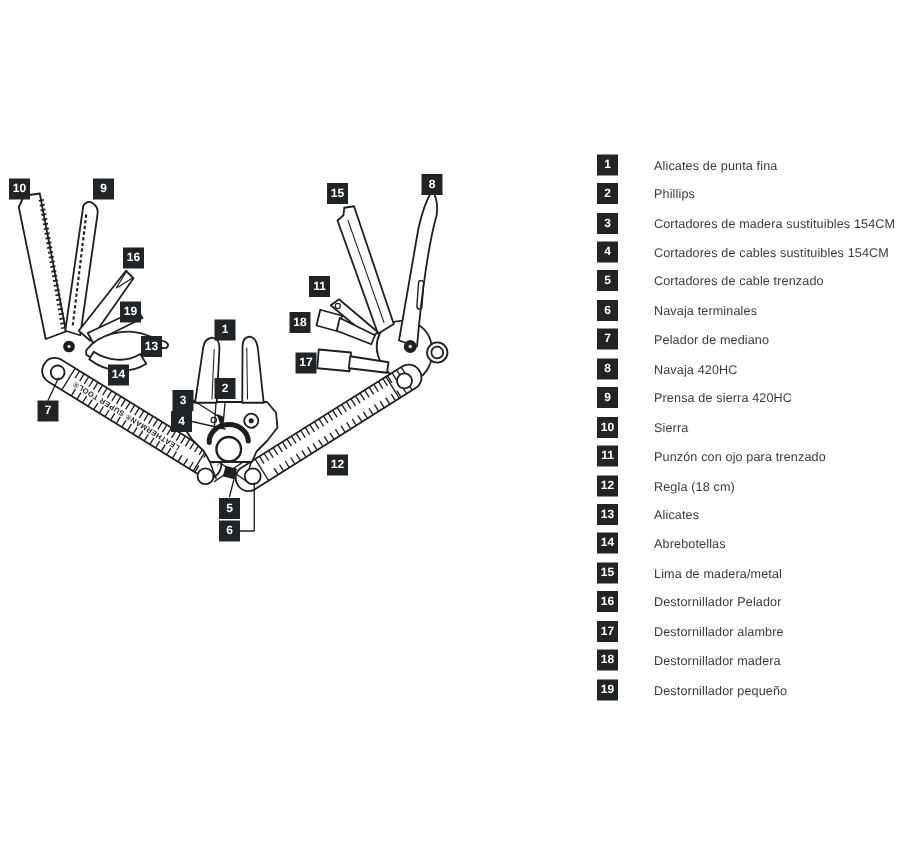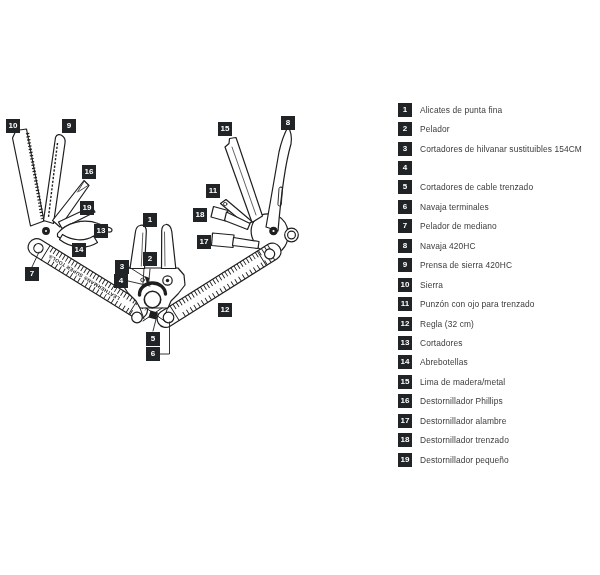--- a/index.html
+++ b/index.html
@@ -22,21 +22,21 @@
   .lrow{
     display:flex;align-items:center;height:19.45px;
   }
   .lbadge{
     background:#212427;color:#fff;
     font:bold 8px/14px "Liberation Sans",sans-serif;
     min-width:14px;height:14px;text-align:center;
     padding:0 2px;box-sizing:border-box;flex:0 0 auto;
   }
   .ltext{
-    margin-left:8px;font-size:8.4px;color:#3b3b3b;letter-spacing:.1px;
+    margin-left:24px;font-size:8.4px;color:#3b3b3b;letter-spacing:.1px;
     white-space:nowrap;
   }
 </style>
 </head>
 <body>
 
 <div class="stage">
 
   <svg width="600" height="575" viewBox="0 0 600 575" fill="none" stroke="#1f1f1f" stroke-width="1.2" stroke-linejoin="round" stroke-linecap="round">
 
@@ -159,28 +159,29 @@
   <div class="dbadge" style="left:193px;top:208px">18</div>
   <div class="dbadge" style="left:80px;top:201px">19</div>
 
   <div class="legend">
     <div class="lrow">
         <span class="lbadge">1</span>
         <span class="ltext">Alicates de punta fina</span>
       </div>
     <div class="lrow">
         <span class="lbadge">2</span>
-        <span class="ltext">Pelador</span>
+        <span class="ltext">Phillips</span>
       </div>
     <div class="lrow">
         <span class="lbadge">3</span>
-        <span class="ltext">Cortadores de hilvanar sustituibles 154CM</span>
+        <span class="ltext">Cortadores de madera sustituibles 154CM</span>
       </div>
     <div class="lrow">
         <span class="lbadge">4</span>
+        <span class="ltext">Cortadores de cables sustituibles 154CM</span>
       </div>
     <div class="lrow">
         <span class="lbadge">5</span>
         <span class="ltext">Cortadores de cable trenzado</span>
       </div>
     <div class="lrow">
         <span class="lbadge">6</span>
         <span class="ltext">Navaja terminales</span>
       </div>
     <div class="lrow">
@@ -198,44 +199,44 @@
     <div class="lrow">
         <span class="lbadge">10</span>
         <span class="ltext">Sierra</span>
       </div>
     <div class="lrow">
         <span class="lbadge">11</span>
         <span class="ltext">Punzón con ojo para trenzado</span>
       </div>
     <div class="lrow">
         <span class="lbadge">12</span>
-        <span class="ltext">Regla (32 cm)</span>
+        <span class="ltext">Regla (18 cm)</span>
       </div>
     <div class="lrow">
         <span class="lbadge">13</span>
-        <span class="ltext">Cortadores</span>
+        <span class="ltext">Alicates</span>
       </div>
     <div class="lrow">
         <span class="lbadge">14</span>
         <span class="ltext">Abrebotellas</span>
       </div>
     <div class="lrow">
         <span class="lbadge">15</span>
         <span class="ltext">Lima de madera/metal</span>
       </div>
     <div class="lrow">
         <span class="lbadge">16</span>
-        <span class="ltext">Destornillador Phillips</span>
+        <span class="ltext">Destornillador Pelador</span>
       </div>
     <div class="lrow">
         <span class="lbadge">17</span>
         <span class="ltext">Destornillador alambre</span>
       </div>
     <div class="lrow">
         <span class="lbadge">18</span>
-        <span class="ltext">Destornillador trenzado</span>
+        <span class="ltext">Destornillador madera</span>
       </div>
     <div class="lrow">
         <span class="lbadge">19</span>
         <span class="ltext">Destornillador pequeño</span>
       </div>
   </div>
 </div>
 
 </body></html>

